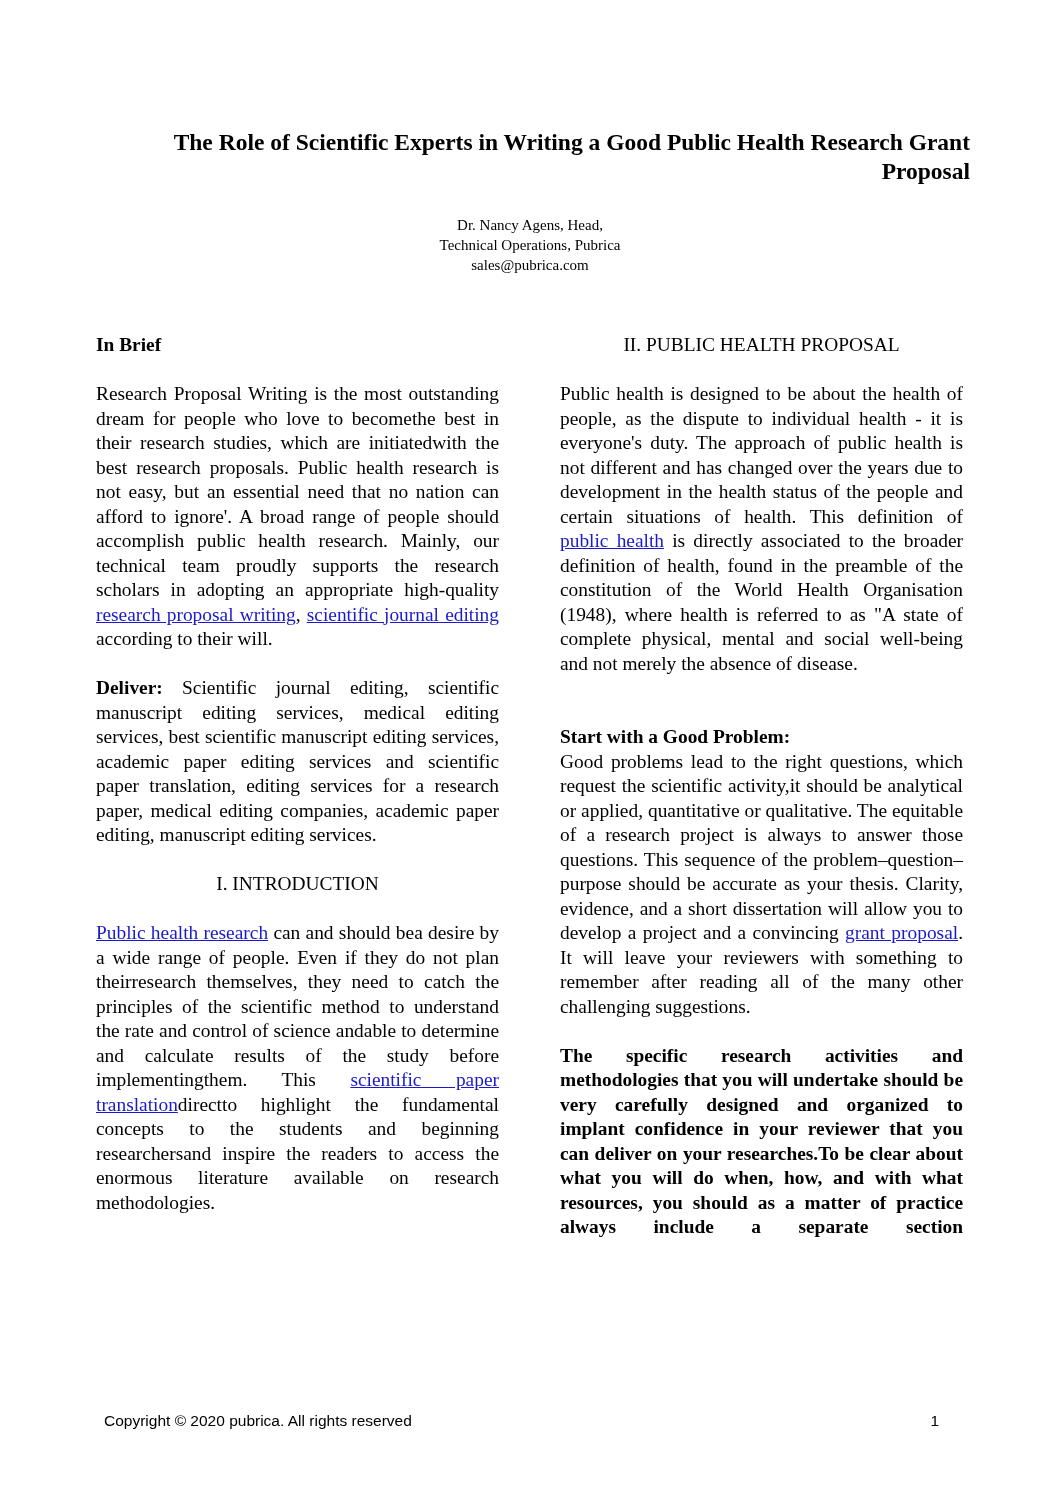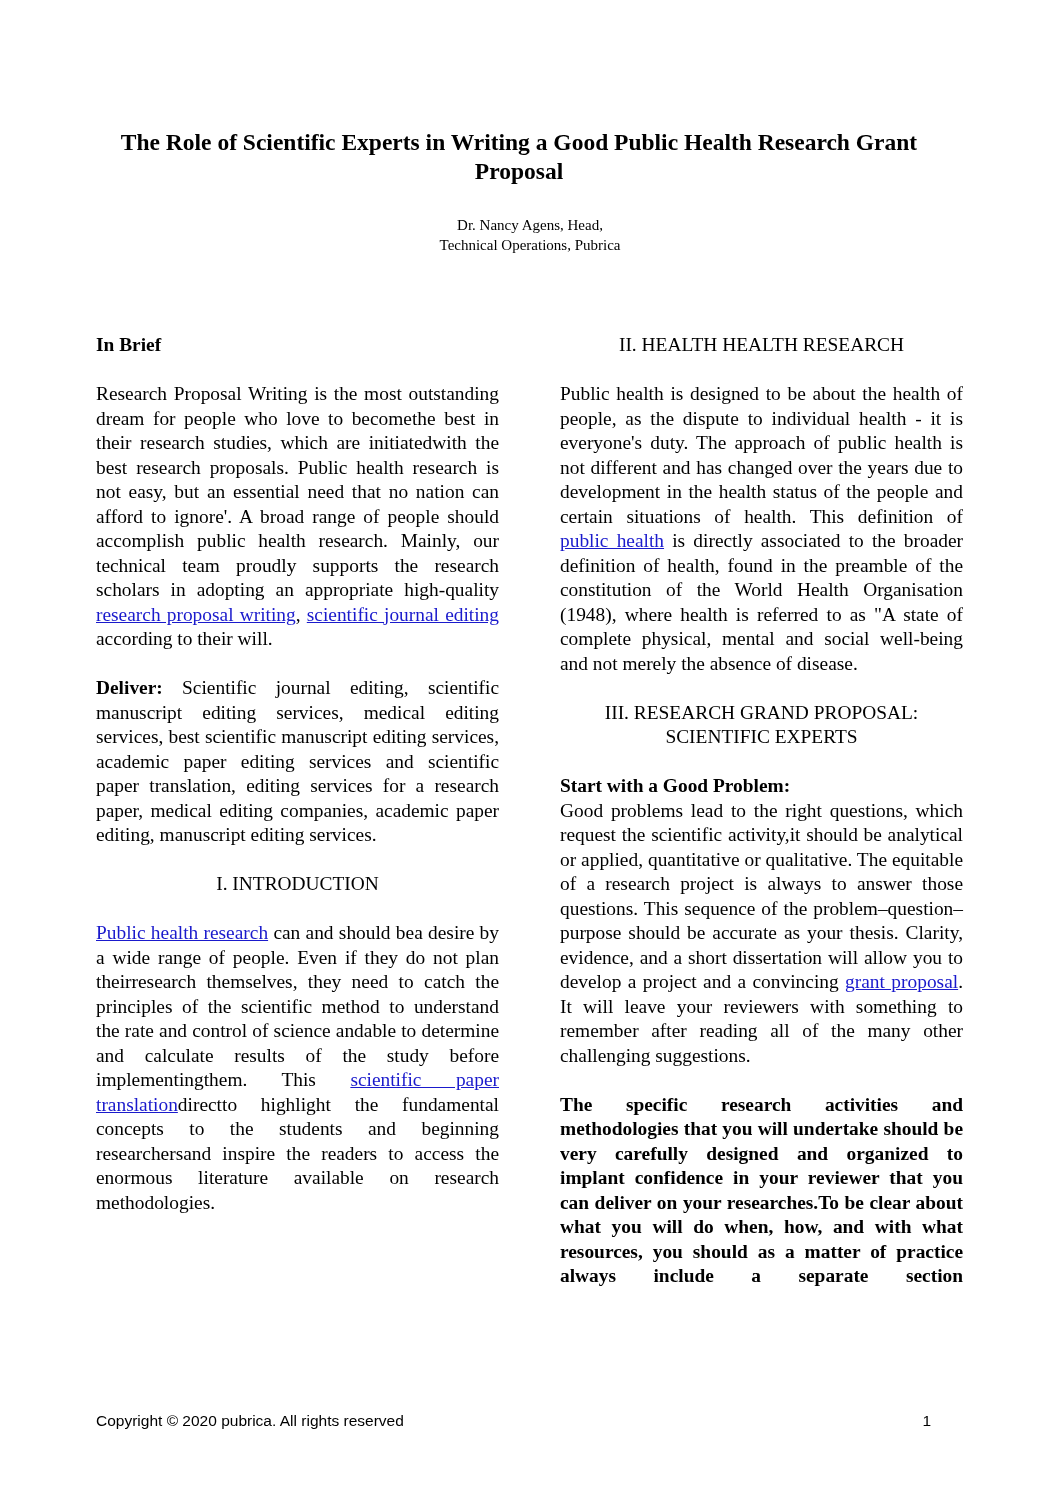--- a/index.html
+++ b/index.html
@@ -1,67 +1,67 @@
 <!DOCTYPE html>
 <html><head>
 <meta charset="utf-8">
 <style>
   html, body { margin: 0; padding: 0; background: #ffffff; }
   body { width: 1059px; height: 1497px; position: relative; overflow: hidden; color: #000; }
   .serif { font-family: "Liberation Serif", "DejaVu Serif", serif; }
   .title {
-    position: absolute; left: 79px; top: 128px; width: 880px;
-    text-align: center; font-weight: bold; font-size: 23.5px; line-height: 29px;
+    position: absolute; left: 90px; top: 128px; width: 880px;
+    text-align: right; font-weight: bold; font-size: 23.5px; line-height: 29px;
   }
   .author {
     position: absolute; left: 330px; top: 215px; width: 400px;
     text-align: center; font-size: 15px; line-height: 20px;
   }
   .col { position: absolute; top: 333px; width: 403px; font-size: 19.4px; line-height: 24.5px; }
   .col.left { left: 96px; }
   .col.right { left: 560px; }
   .col p { margin: 0; text-align: justify; }
   .h-bold { font-weight: bold; }
   .h-center { text-align: center !important; }
   .gap { height: 24.5px; }
   a.lnk { color: #1a1acc; text-decoration: underline; }
   .footer {
-    position: absolute; left: 96px; top: 1412px; width: 835px;
+    position: absolute; left: 104px; top: 1412px; width: 835px;
     font-family: "Liberation Sans", "DejaVu Sans", sans-serif; font-size: 15.5px;
     display: flex; justify-content: space-between;
   }
 </style>
 </head>
 <body>
 
 <div class="title serif">The Role of Scientific Experts in Writing a Good Public Health Research Grant Proposal</div>
 
 <div class="author serif">
   <div>Dr. Nancy Agens, Head,</div>
   <div>Technical Operations, Pubrica</div>
+  <div>sales@pubrica.com</div>
 </div>
 
 <div class="col left serif">
   <p class="h-bold">In Brief</p>
   <div class="gap"></div>
   <p><span>Research Proposal Writing is the most outstanding dream for people who love to becomethe best in their research studies, which are initiatedwith the best research proposals. Public health research is not easy, but an essential need that no nation can afford to ignore'. A broad range of people should accomplish public health research. Mainly, our technical team proudly supports the research scholars in adopting an appropriate high-quality </span><a class="lnk" href="#">research proposal writing</a><span>, </span><a class="lnk" href="#">scientific journal editing</a><span> according to their will.</span></p>
   <div class="gap"></div>
   <p><b>Deliver:</b><span> Scientific journal editing, scientific manuscript editing services, medical editing services, best scientific manuscript editing services, academic paper editing services and scientific paper translation, editing services for a research paper, medical editing companies, academic paper editing, manuscript editing services.</span></p>
   <div class="gap"></div>
   <p class="h-center">I. INTRODUCTION</p>
   <div class="gap"></div>
   <p><a class="lnk" href="#">Public health research</a><span> can and should bea desire by a wide range of people. Even if they do not plan theirresearch themselves, they need to catch the principles of the scientific method to understand the rate and control of science andable to determine and calculate results of the study before implementingthem. This </span><a class="lnk" href="#">scientific paper translation</a><span>directto highlight the fundamental concepts to the students and beginning researchersand inspire the readers to access the enormous literature available on research methodologies.</span></p>
 </div>
 
 <div class="col right serif">
-  <p class="h-center">II. HEALTH HEALTH RESEARCH</p>
+  <p class="h-center">II. PUBLIC HEALTH PROPOSAL</p>
   <div class="gap"></div>
   <p><span>Public health is designed to be about the health of people, as the dispute to individual health - it is everyone's duty. The approach of public health is not different and has changed over the years due to development in the health status of the people and certain situations of health. This definition of </span><a class="lnk" href="#">public health</a><span> is directly associated to the broader definition of health, found in the preamble of the constitution of the World Health Organisation (1948), where health is referred to as "A state of complete physical, mental and social well-being and not merely the absence of disease.</span></p>
   <div class="gap"></div>
-  <p class="h-center"><span>III. RESEARCH GRAND PROPOSAL:</span><br><span>SCIENTIFIC EXPERTS</span></p>
   <div class="gap"></div>
   <p class="h-bold">Start with a Good Problem:</p>
   <p><span>Good problems lead to the right questions, which request the scientific activity,it should be analytical or applied, quantitative or qualitative. The equitable of a research project is always to answer those questions. This sequence of the problem–question–purpose should be accurate as your thesis. Clarity, evidence, and a short dissertation will allow you to develop a project and a convincing </span><a class="lnk" href="#">grant proposal</a><span>. It will leave your reviewers with something to remember after reading all of the many other challenging suggestions.</span></p>
   <div class="gap"></div>
   <p style="text-align-last: justify; font-weight: bold;">The specific research activities and methodologies that you will undertake should be very carefully designed and organized to implant confidence in your reviewer that you can deliver on your researches.To be clear about what you will do when, how, and with what resources, you should as a matter of practice always include a separate section</p>
 </div>
 
 <div class="footer">
   <span>Copyright © 2020 pubrica. All rights reserved</span>
   <span>1</span>

